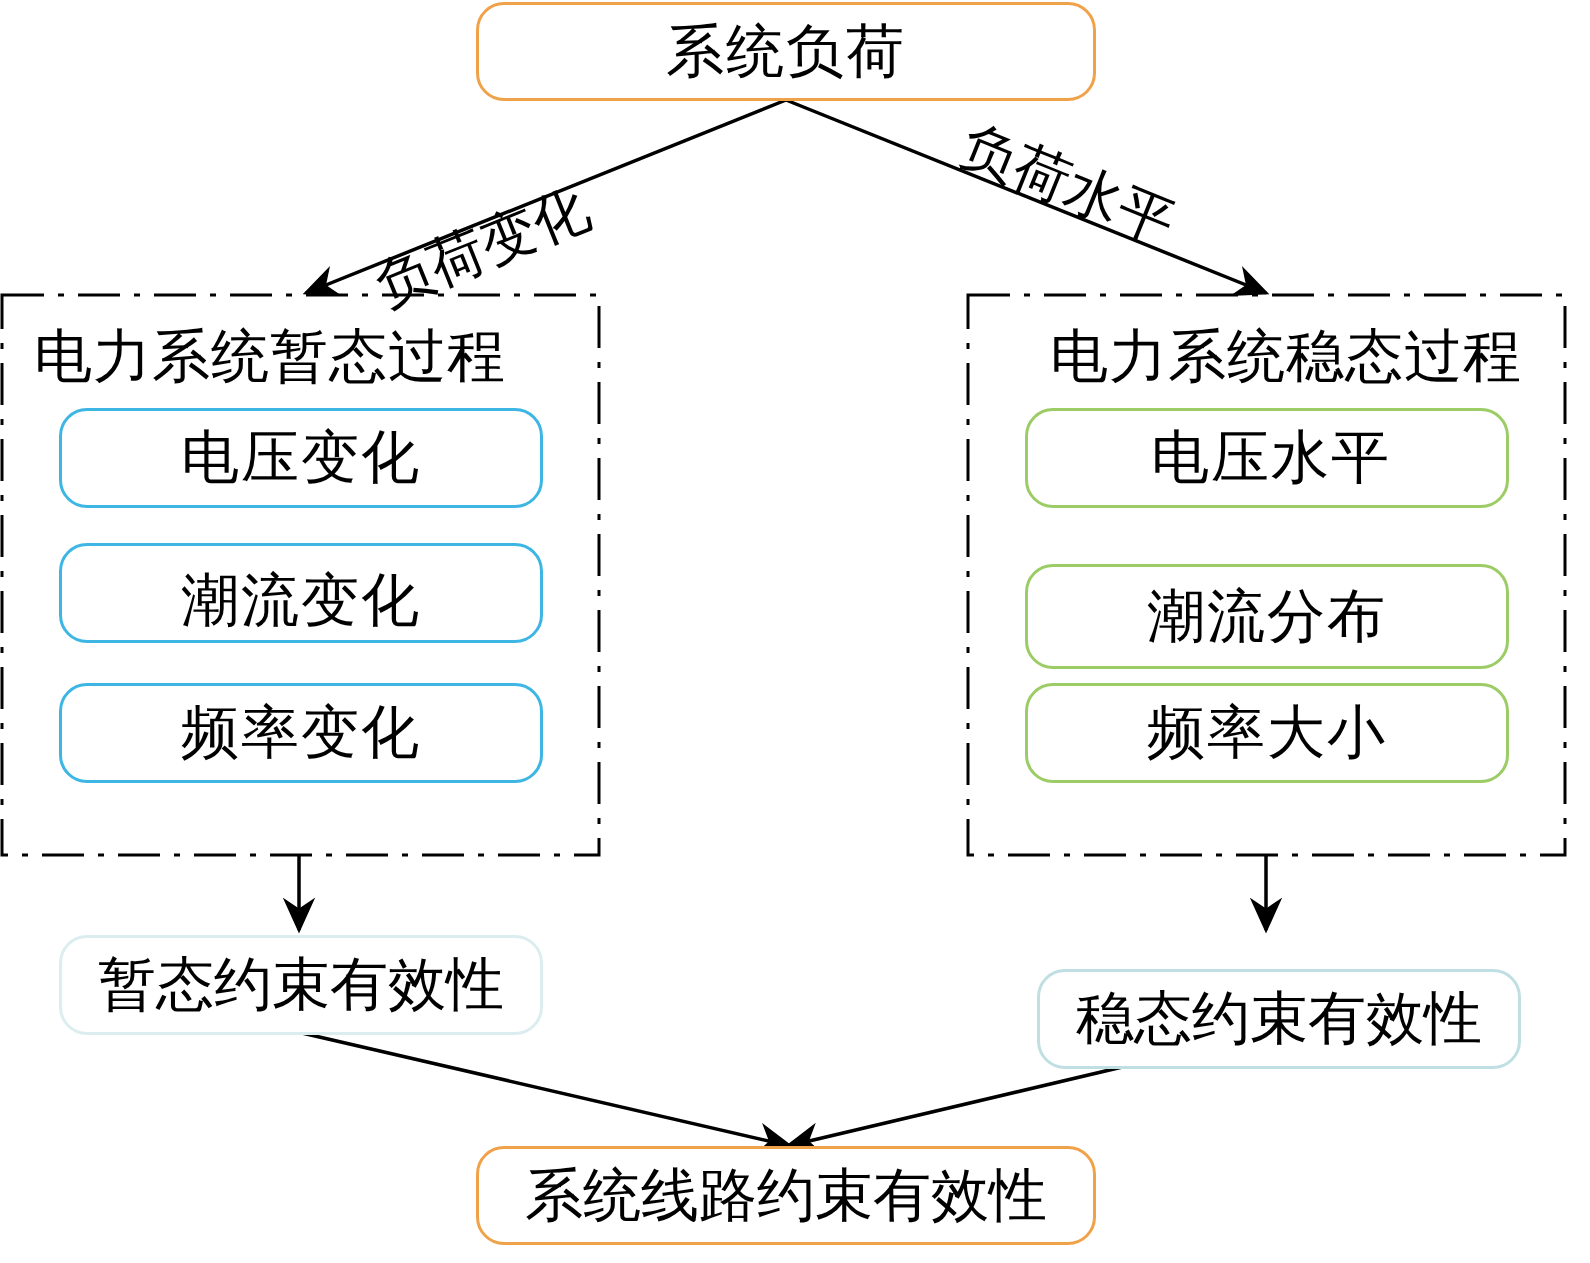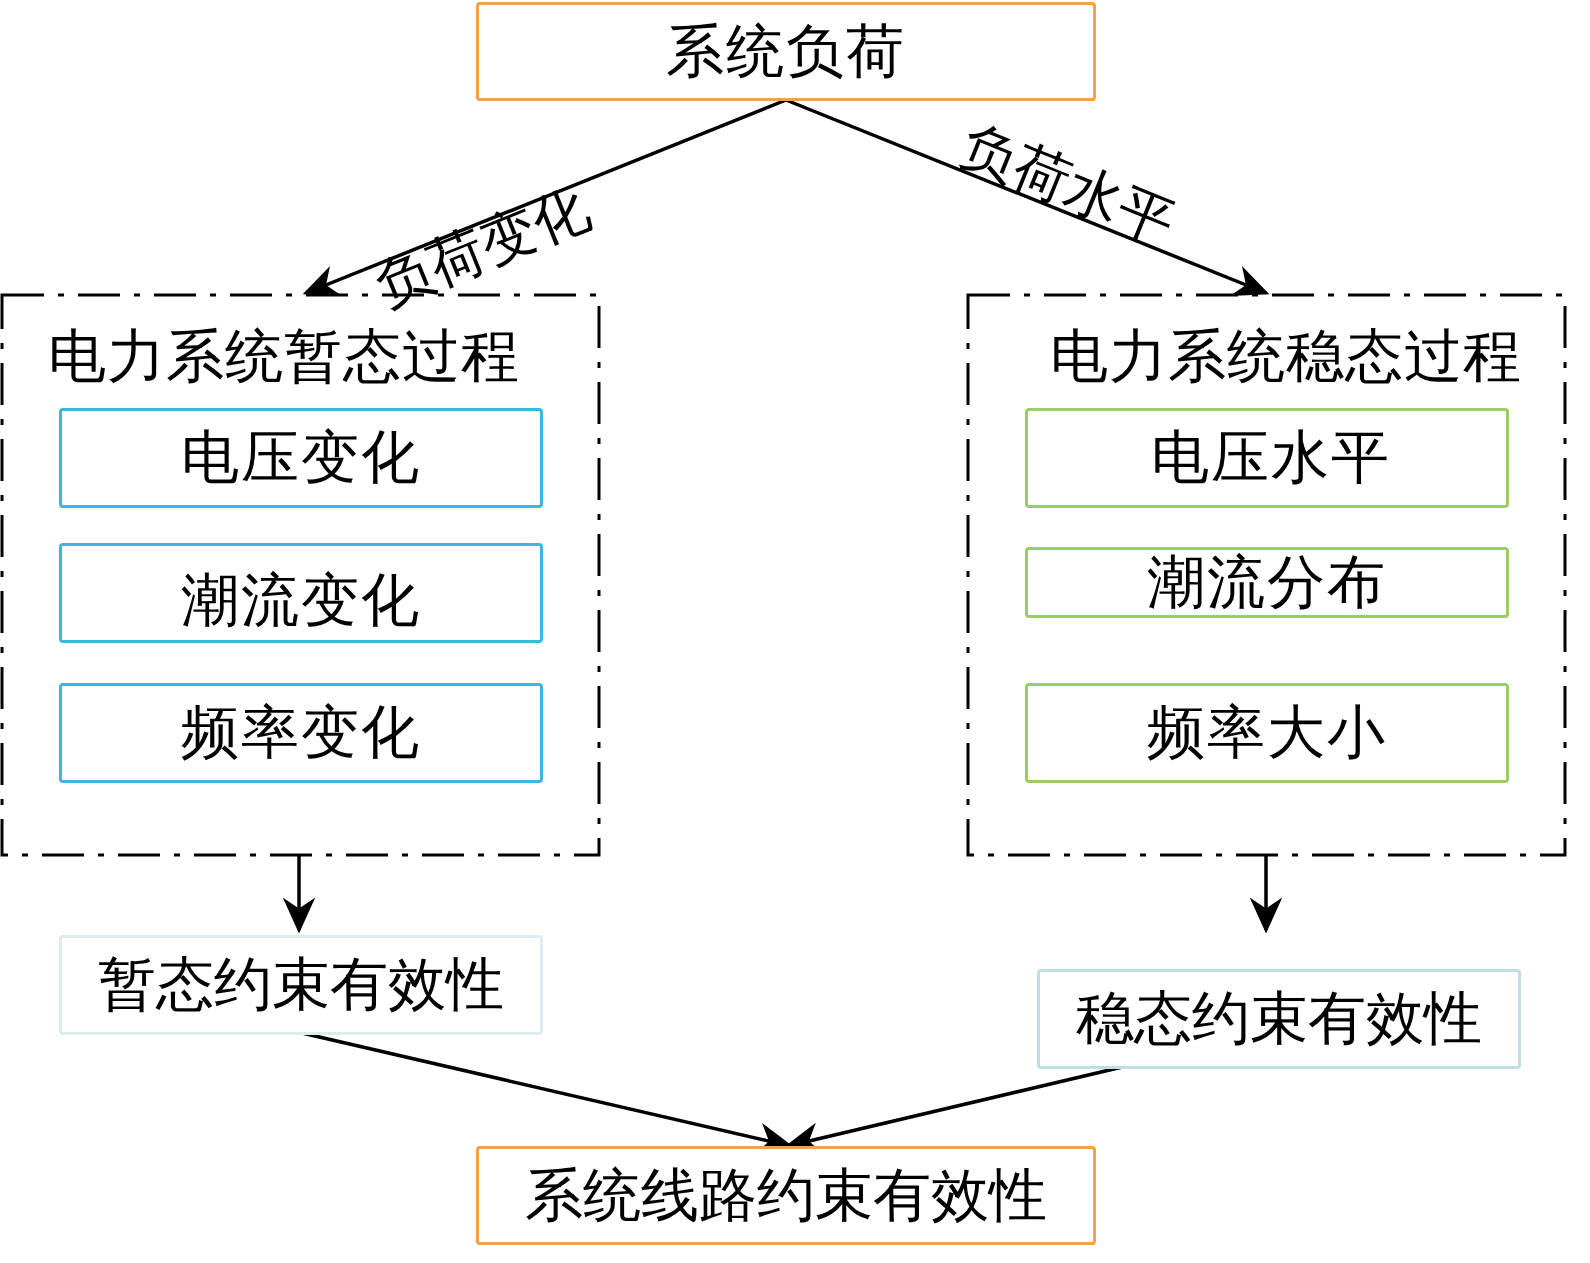--- a/index.html
+++ b/index.html
@@ -1,19 +1,19 @@
 <!DOCTYPE html>
 <html><head>
   <meta charset="utf-8">
   <style>
     html, body { margin: 0; padding: 0; background: #ffffff; }
     body { width: 1590px; height: 1263px; position: relative; overflow: hidden;
            font-family: "DejaVu Serif", "Liberation Serif", serif; color: #000; }
     .box { position: absolute; box-sizing: border-box; display: flex; align-items: center;
-           justify-content: center; border-radius: 4px; background: #fff; white-space: nowrap; }
+           justify-content: center; border-radius: 28px; background: #fff; white-space: nowrap; }
     .orange { border: 3px solid #f0a24a; }
     .blue   { border: 3px solid #3db6e4; }
     .green  { border: 3px solid #9ccc65; }
     .pale-l { border: 3px solid #dcedf0; }
     .pale-r { border: 3px solid #bfdfe3; }
     .txt-top  { font-size: 58px; letter-spacing: 2px; }
     .txt-item { font-size: 58px; letter-spacing: 2px; }
     .txt-out  { font-size: 58px; letter-spacing: 0px; }
     .group-title { position: absolute; font-size: 58px; white-space: nowrap; letter-spacing: 1px; }
     .edge-label { position: absolute; font-size: 56px; white-space: nowrap; transform-origin: 0 0; }
@@ -45,38 +45,38 @@
   <line x1="1266" y1="1033" x2="788" y2="1146" stroke="#000" stroke-width="3.5" marker-end="url(#arrowBig)"></line>
 </svg>
 
 <div class="box orange txt-top" style="left:476px; top:2px; width:620px; height:99px;">
   <span>系统负荷</span>
 </div>
 
 <div class="edge-label" style="left:365px; top:255px; transform: rotate(-22deg);">负荷变化</div>
 <div class="edge-label" style="left:978px; top:108px; transform: rotate(22deg);">负荷水平</div>
 
-<div class="group-title" style="left:48px; top:318px;">电力系统暂态过程</div>
+<div class="group-title" style="left:34px; top:318px;">电力系统暂态过程</div>
 
 <div class="box blue txt-item" style="left:59px; top:408px; width:484px; height:100px;text-align:right;">
   <span>电压变化</span>
 </div>
 <div class="box blue txt-item" style="left:59px; top:543px; width:484px; height:100px;align-items:flex-end;">
   <span>潮流变化</span>
 </div>
 <div class="box blue txt-item" style="left:59px; top:683px; width:484px; height:100px;">
   <span>频率变化</span>
 </div>
 
 <div class="group-title" style="left:1008px; top:318px;margin-left:42px;">电力系统稳态过程</div>
 
 <div class="box green txt-item" style="left:1025px; top:408px; width:484px; height:100px;padding-left:8px;">
   <span>电压水平</span>
 </div>
-<div class="box green txt-item" style="left:1025px; top:547px; width:484px; height:71px;">
+<div class="box green txt-item" style="left:1025px; top:564px; width:484px; height:105px;">
   <span>潮流分布</span>
 </div>
 <div class="box green txt-item" style="left:1025px; top:683px; width:484px; height:100px;">
   <span>频率大小</span>
 </div>
 
 <div class="box pale-l txt-out" style="left:59px; top:935px; width:484px; height:100px;">
   <span>暂态约束有效性</span>
 </div>
 <div class="box pale-r txt-out" style="left:1037px; top:935px; width:484px; height:100px;margin-top:34px;">

